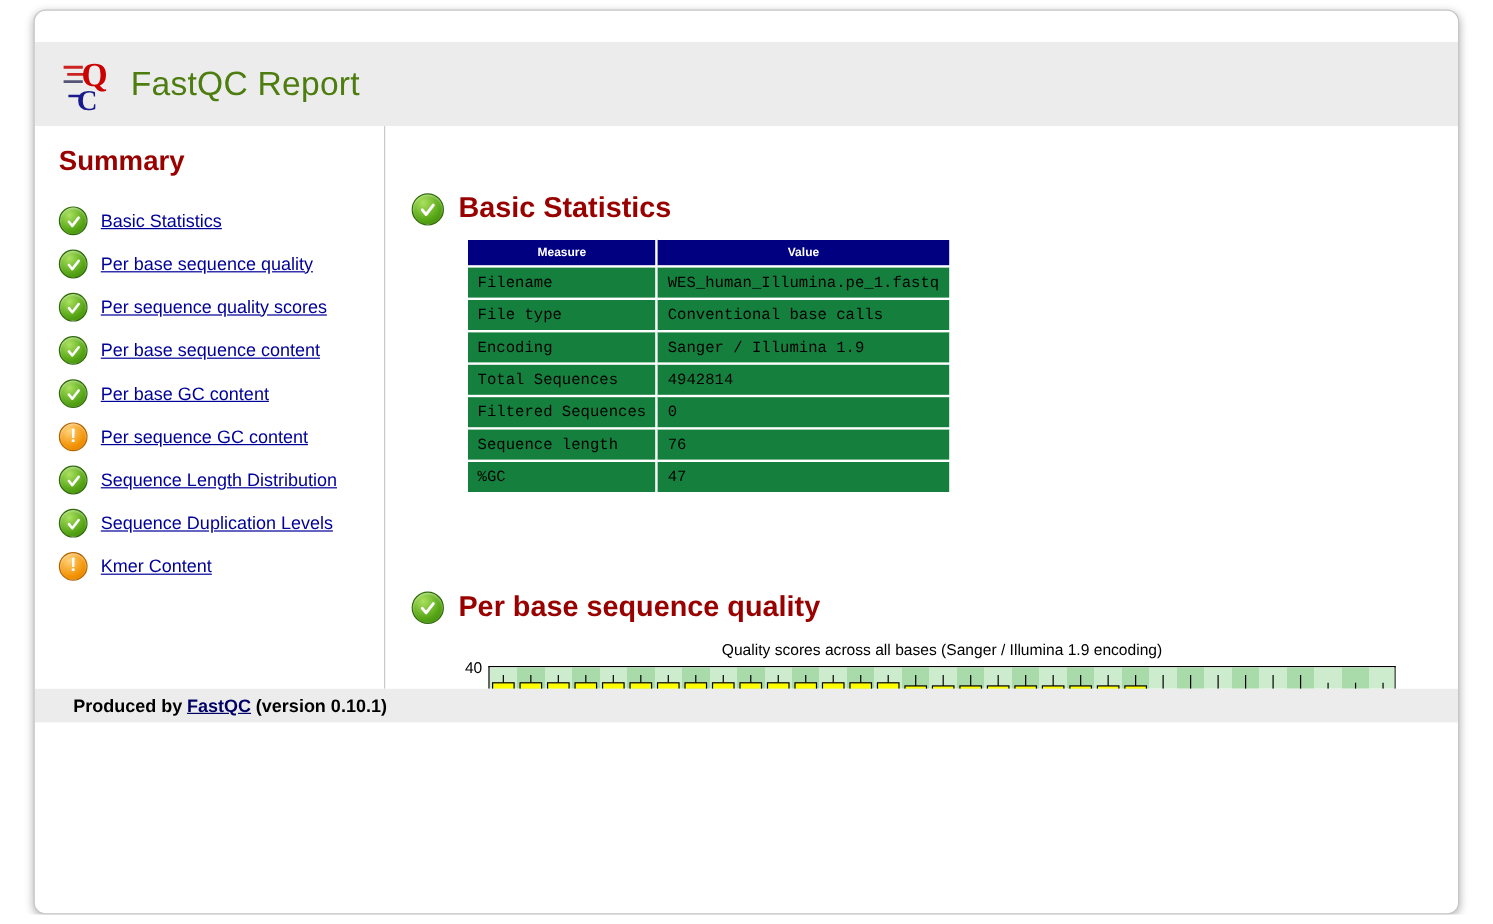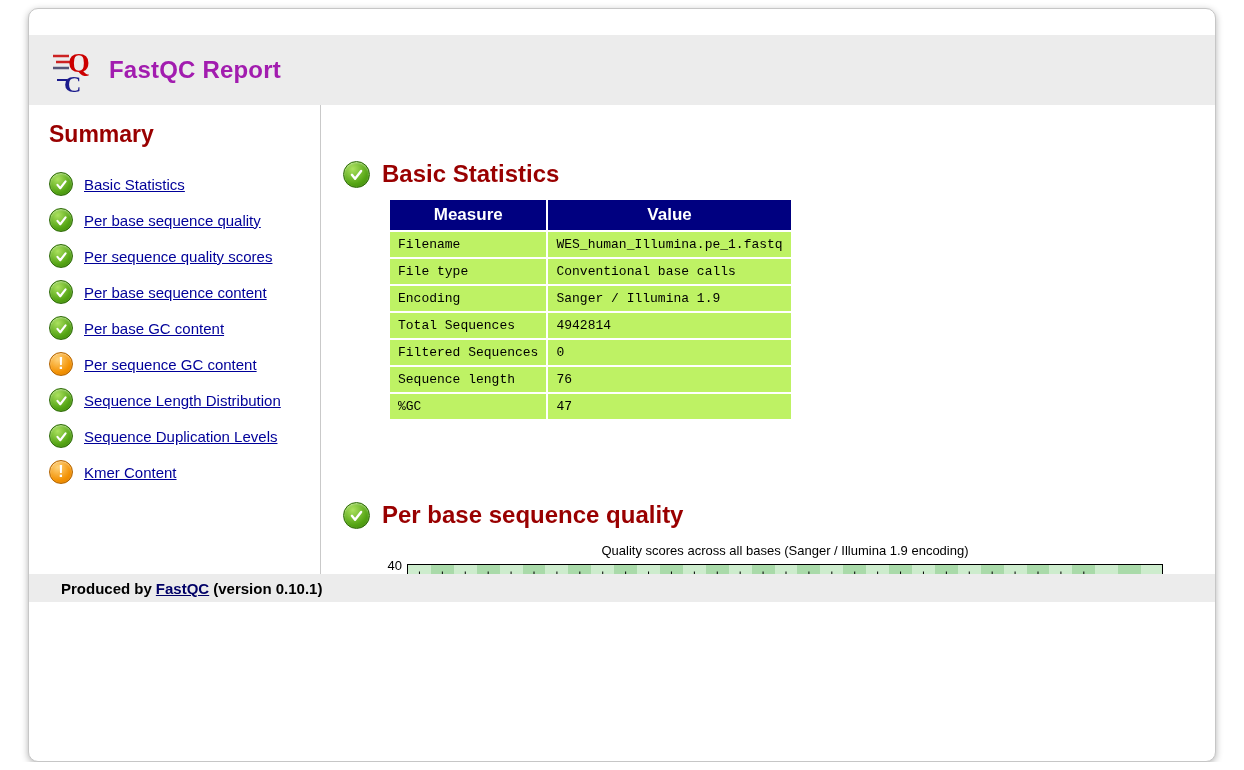--- a/index.html
+++ b/index.html
@@ -22,21 +22,21 @@
   }
   
   .app-header {
     height: 70px;
     background: #ececec;
     display: flex;
     align-items: center;
     gap: 12px;
     padding-left: 22px;
   }
-  .app-title { font-size: 24px; font-weight: bold; color: #a21caf; letter-spacing: 0.2px; }
+  .app-title { font-size: 28px; font-weight: normal; color: #4d7c0f; letter-spacing: 0.2px; }
   .logo { display: block; }
   
   .content { display: flex; height: 469px; overflow: hidden; }
   .sidebar {
     width: 292px; min-width: 292px;
     border-right: 1px solid #c9c9c9;
     padding: 16px 0 0 20px;
   }
   .sidebar-title { color: #990000; font-size: 23px; font-weight: bold; margin: 0 0 24px 0; }
   .nav-item { display: flex; align-items: center; gap: 11px; margin-bottom: 12px; }
@@ -63,27 +63,27 @@
   .main { flex: 1; padding: 55px 0 0 22px; overflow: hidden; }
   .section-head { display: flex; align-items: center; gap: 12px; }
   .section-head .status-icon { width: 27px; height: 27px; min-width: 27px; }
   .section-head .check-glyph { width: 17px; height: 17px; }
   .section-title { color: #990000; font-size: 24px; font-weight: bold; }
   .section2 { margin-top: 80px; }
   
   .stats-table { border-collapse: collapse; margin: 10px 0 0 45px; }
   .stats-table th {
     background: #000080; color: #fff;
-    font-size: 17px; font-weight: bold;
+    font-size: 10px; font-weight: bold;
     padding: 5px 10px; border: 2px solid #fff; text-align: center;
   }
   th.col-measure { width: 152px; }
   th.col-value  { width: 238px; }
   .stats-table td {
-    background: #bef264;
+    background: #15803d;
     font-family: "Liberation Mono", monospace;
     font-size: 13px;
     padding: 5px 8px;
     border: 2px solid #fff;
     white-space: nowrap;
   }
   
   .chart-block { margin: 14px 0 0 28px; width: 792px; }
   .chart-title { width: 756px; margin-left: 36px; text-align: center; font-size: 13px; margin-bottom: 6px; }
   .chart-area { display: flex; }

